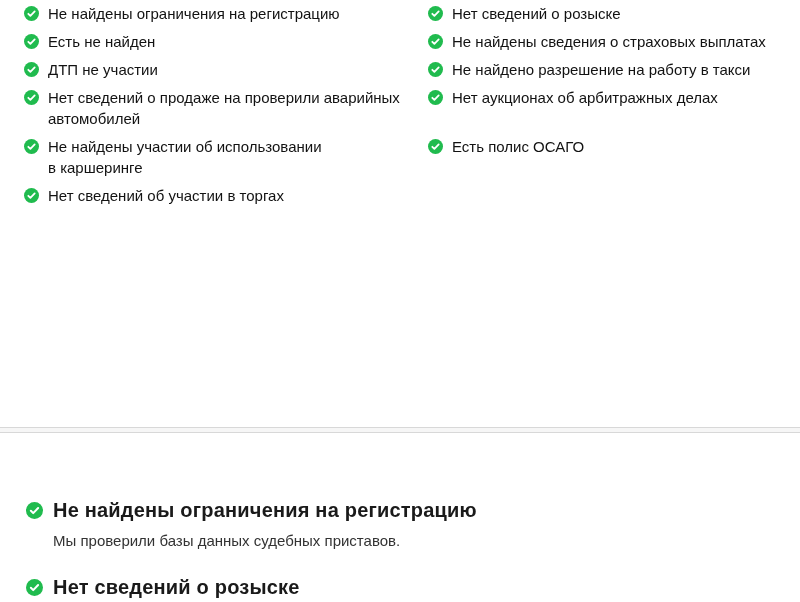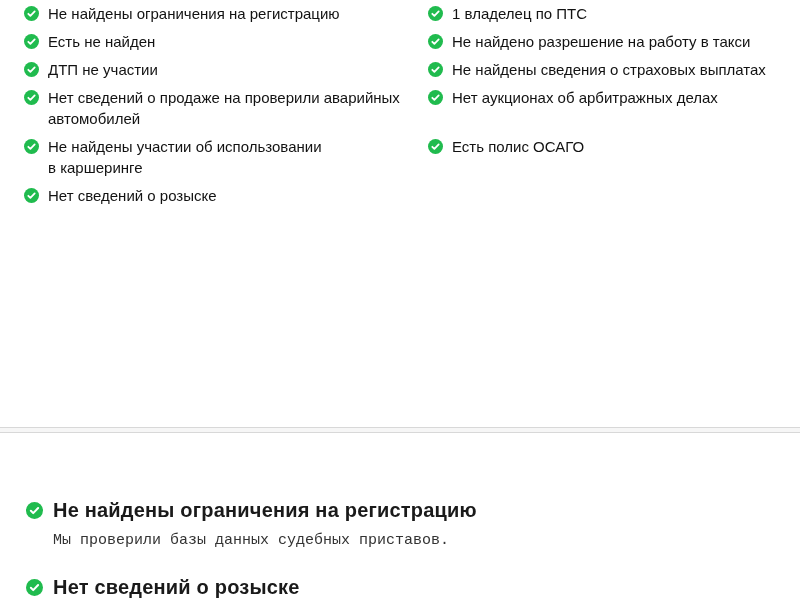--- a/index.html
+++ b/index.html
@@ -20,21 +20,21 @@
   .item-text { font-size:15px; line-height:21px; color:#121212; white-space:pre-line; }
 
   .card-gap { height:6px; background:#F6F6F6;
               border-top:1px solid #D8D8D8; border-bottom:1px solid #D8D8D8; }
 
   .details-card { padding:66px 24px 0 26px; background:#fff; }
   .detail-section + .detail-section { margin-top:25px; }
   .detail-header { display:flex; align-items:center; gap:10px; }
   .detail-header .check-svg { width:17px; height:17px; flex:0 0 17px; }
   .detail-title { font-size:20px; font-weight:bold; color:#1a1a1a; letter-spacing:0.2px; }
-  .detail-desc { margin:9px 0 0 27px; font-size:15px; line-height:20px; color:#333;font-family:Liberation Mono, monospace; }
+  .detail-desc { margin:9px 0 0 27px; font-size:15px; line-height:20px; color:#333; }
   .detail-desc:empty { display:none; }
 </style>
 </head>
 <body>
 
 <div class="page">
 
   <section class="summary-card">
     <div class="summary-grid">
 
@@ -68,48 +68,48 @@
 автомобилей</span>
       </div>
       <div class="check-row">
         <svg class="check-svg" viewBox="0 0 16 16">
             <circle cx="8" cy="8" r="8" fill="#20BB4E"></circle>
             <path d="M4.6 8.3l2.2 2.2 4.6-4.8" fill="none" stroke-width="1.9" stroke-linecap="round" stroke-linejoin="round" stroke="#FFFFFF"></path>
           </svg>
         <span class="item-text">Не найдены участии об использовании
 в каршеринге</span>
       </div>
+      <div class="check-row">
+        <svg class="check-svg" viewBox="0 0 16 16">
+            <circle cx="8" cy="8" r="8" fill="#20BB4E"></circle>
+            <path d="M4.6 8.3l2.2 2.2 4.6-4.8" fill="none" stroke-width="1.9" stroke-linecap="round" stroke-linejoin="round" stroke="#FFFFFF"></path>
+          </svg>
+        <span class="item-text">Нет сведений об участии в торгах</span>
+      </div>
 
       <div class="check-row">
         <svg class="check-svg" viewBox="0 0 16 16">
             <circle cx="8" cy="8" r="8" fill="#20BB4E"></circle>
             <path d="M4.6 8.3l2.2 2.2 4.6-4.8" fill="none" stroke-width="1.9" stroke-linecap="round" stroke-linejoin="round" stroke="#FFFFFF"></path>
           </svg>
         <span class="item-text">Нет сведений о розыске</span>
       </div>
       <div class="check-row">
         <svg class="check-svg" viewBox="0 0 16 16">
             <circle cx="8" cy="8" r="8" fill="#20BB4E"></circle>
             <path d="M4.6 8.3l2.2 2.2 4.6-4.8" fill="none" stroke-width="1.9" stroke-linecap="round" stroke-linejoin="round" stroke="#FFFFFF"></path>
           </svg>
-        <span class="item-text">1 владелец по ПТС</span>
+        <span class="item-text">Не найдены сведения о страховых выплатах</span>
       </div>
       <div class="check-row">
         <svg class="check-svg" viewBox="0 0 16 16">
             <circle cx="8" cy="8" r="8" fill="#20BB4E"></circle>
             <path d="M4.6 8.3l2.2 2.2 4.6-4.8" fill="none" stroke-width="1.9" stroke-linecap="round" stroke-linejoin="round" stroke="#FFFFFF"></path>
           </svg>
         <span class="item-text">Не найдено разрешение на работу в такси</span>
-      </div>
-      <div class="check-row">
-        <svg class="check-svg" viewBox="0 0 16 16">
-            <circle cx="8" cy="8" r="8" fill="#20BB4E"></circle>
-            <path d="M4.6 8.3l2.2 2.2 4.6-4.8" fill="none" stroke-width="1.9" stroke-linecap="round" stroke-linejoin="round" stroke="#FFFFFF"></path>
-          </svg>
-        <span class="item-text">Не найдены сведения о страховых выплатах</span>
       </div>
       <div class="check-row">
         <svg class="check-svg" viewBox="0 0 16 16">
             <circle cx="8" cy="8" r="8" fill="#20BB4E"></circle>
             <path d="M4.6 8.3l2.2 2.2 4.6-4.8" fill="none" stroke-width="1.9" stroke-linecap="round" stroke-linejoin="round" stroke="#FFFFFF"></path>
           </svg>
         <span class="item-text">Нет аукционах об арбитражных делах</span>
       </div>
       <div class="check-row">
         <svg class="check-svg" viewBox="0 0 16 16">

